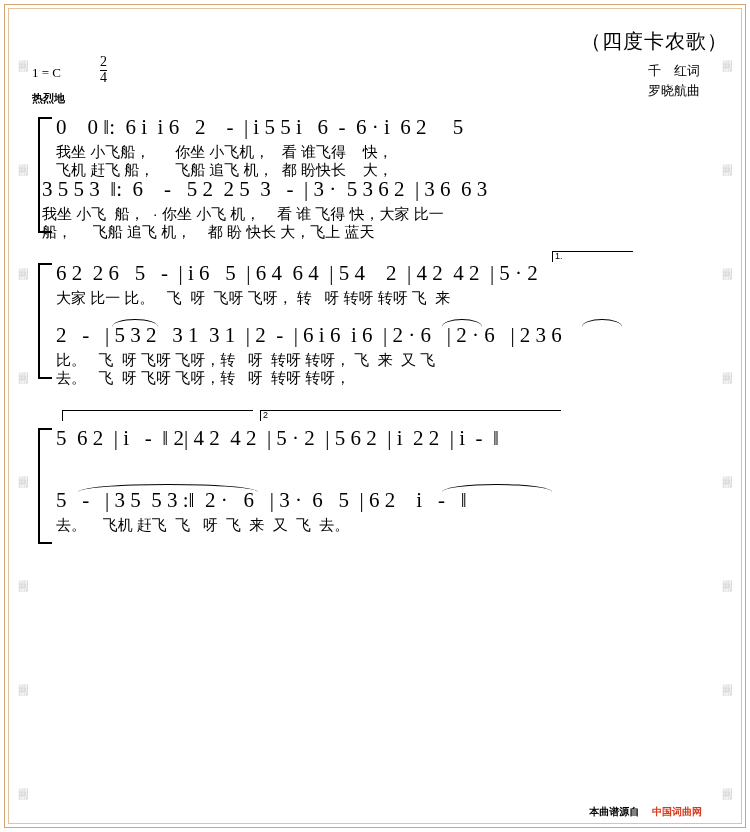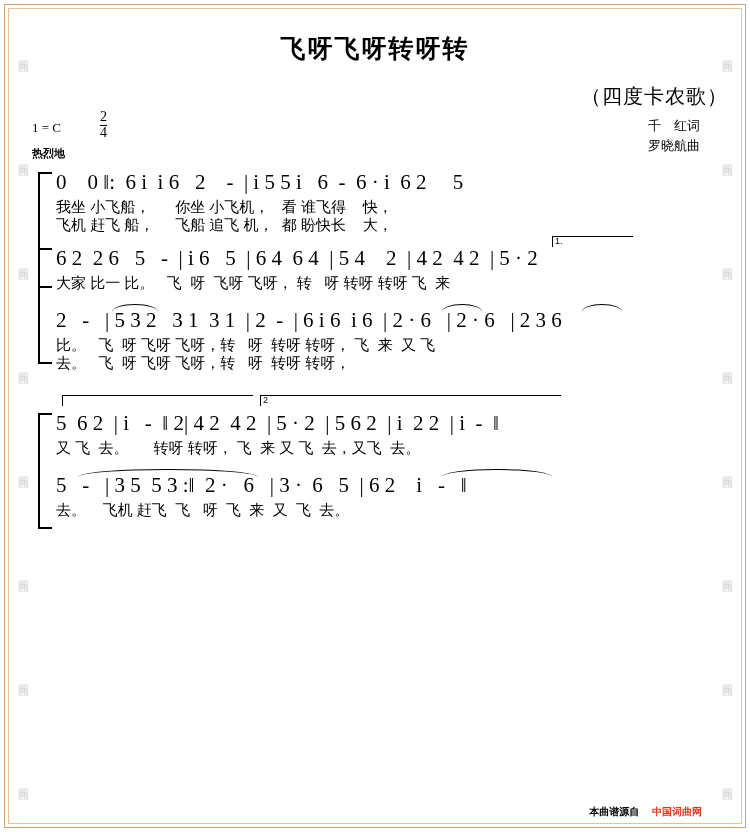--- a/index.html
+++ b/index.html
@@ -164,21 +164,20 @@
   <span class="wm">词曲网</span>
   <span class="wm">词曲网</span>
   <span class="wm">词曲网</span>
   <span class="wm">词曲网</span>
   <span class="wm">词曲网</span>
   <span class="wm">词曲网</span>
 </div>
 
 <div class="sheet">
 
-  <div class="title">飞呀飞呀转呀转</div>
   <div class="subtitle">（四度卡农歌）</div>
 
   <div class="meta-row">
     <div class="keysig">1 = C</div>
     <div class="timesig">
       <span class="num">2</span>
       <span class="den">4</span>
     </div>
     <div class="tempo">热烈地</div>
     <div class="credits">
@@ -186,20 +185,25 @@
       <div>罗晓航曲</div>
     </div>
   </div>
 
   <div class="system" style="margin-top:8px;text-align:right;">
     <div class="bracket" style="top:4px;height:112px;"></div>
     <div class="staff-line" style="height:62px;">
       <div class="notes">0    0 ‖:  6 i  i 6   2    -  | i 5 5 i   6  -  6 · i  6 2     5</div>
       <div class="lyric l1">我坐 小飞船，      你坐 小飞机，   看 谁飞得    快，</div>
       <div class="lyric l2">飞机 赶飞 船，     飞船 追飞 机，  都 盼快长    大，</div>
+    </div>
+    <div class="staff-line" style="height:70px;">
+      <div class="notes" style="left:20px;">3 5 5 3  ‖:  6    -   5 2  2 5  3   -  | 3 ·  5 3 6 2  | 3 6  6 3</div>
+      <div class="lyric l1" style="left:20px;">我坐 小飞  船，  · 你坐 小飞 机，    看 谁 飞得 快，大家 比一</div>
+      <div class="lyric l2" style="left:20px;">船，     飞船 追飞 机，    都 盼 快长 大，飞上 蓝天</div>
     </div>
   </div>
 
   <div class="system" style="margin-top:14px;">
     <div class="bracket" style="top:4px;height:112px;"></div>
     <div class="volta" style="left:530px;top:-8px;width:80px;">
       <span>1.</span>
     </div>
     <div class="staff-line" style="height:62px;">
       <div class="notes">6 2  2 6   5   -  | i 6   5  | 6 4  6 4  | 5 4    2  | 4 2  4 2  | 5 · 2</div>
@@ -216,21 +220,20 @@
   </div>
 
   <div class="system" style="margin-top:22px;">
     <div class="bracket" style="top:4px;height:112px;"></div>
     <div class="volta" style="left:40px;top:-14px;width:190px;"></div>
     <div class="volta" style="left:238px;top:-14px;width:300px;">
       <span>2</span>
     </div>
     <div class="staff-line" style="height:62px;margin-top:33px;">
       <div class="notes">5  6 2  | i   -  ‖ 2| 4 2  4 2  | 5 · 2  | 5 6 2  | i  2 2  | i  -  ‖</div>
-      <div class="lyric l1">又 飞  去。      转呀 转呀， 飞  来 又 飞  去，又飞  去。</div>
     </div>
     <div class="staff-line" style="height:70px;">
       <div class="slur" style="left:56px;top:-2px;width:180px;"></div>
       <div class="slur" style="left:420px;top:-2px;width:110px;"></div>
       <div class="notes">5   -   | 3 5  5 3 :‖  2 ·   6   | 3 ·  6   5  | 6 2    i   -   ‖</div>
       <div class="lyric l1">去。    飞机 赶飞  飞   呀  飞  来  又  飞  去。</div>
     </div>
   </div>
 
   <div class="footer">

